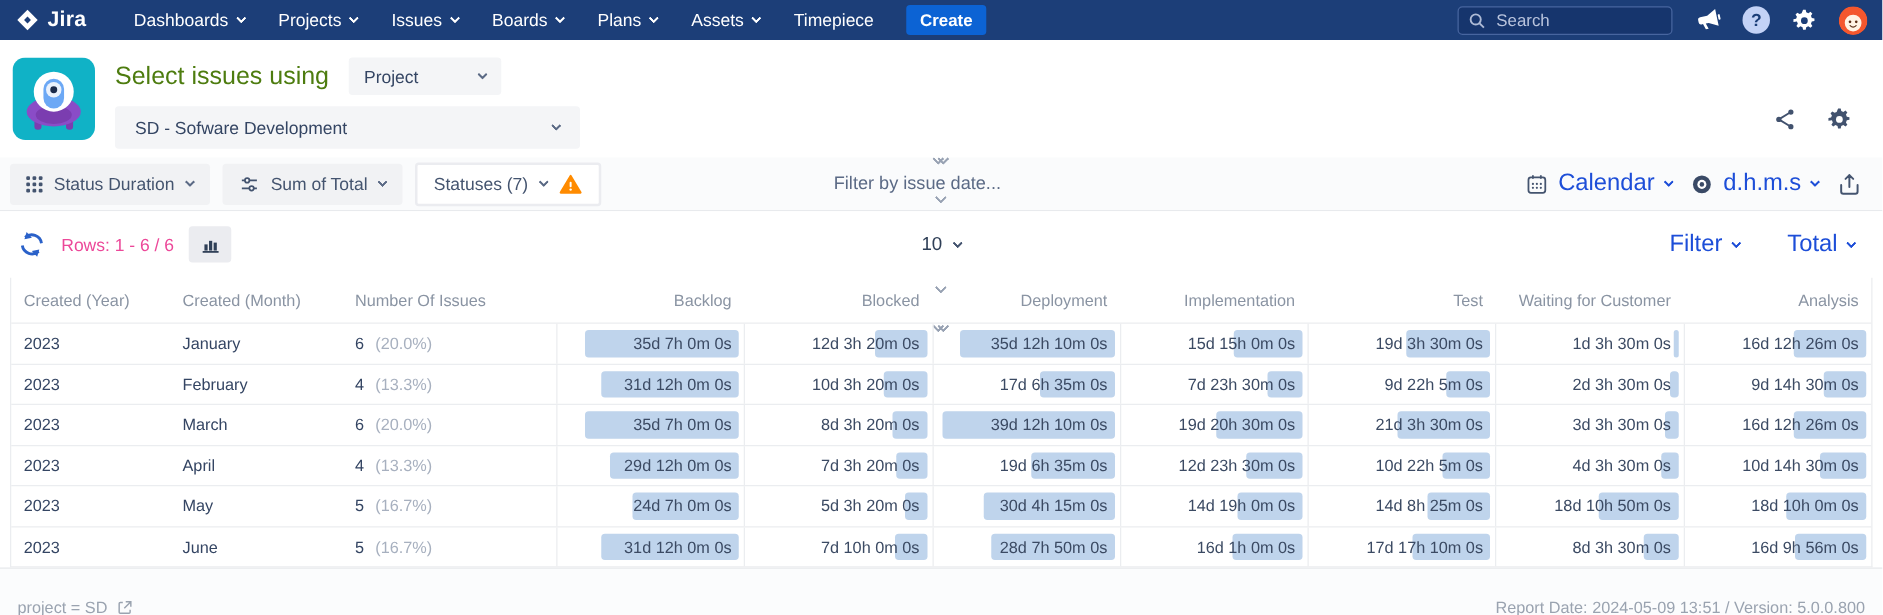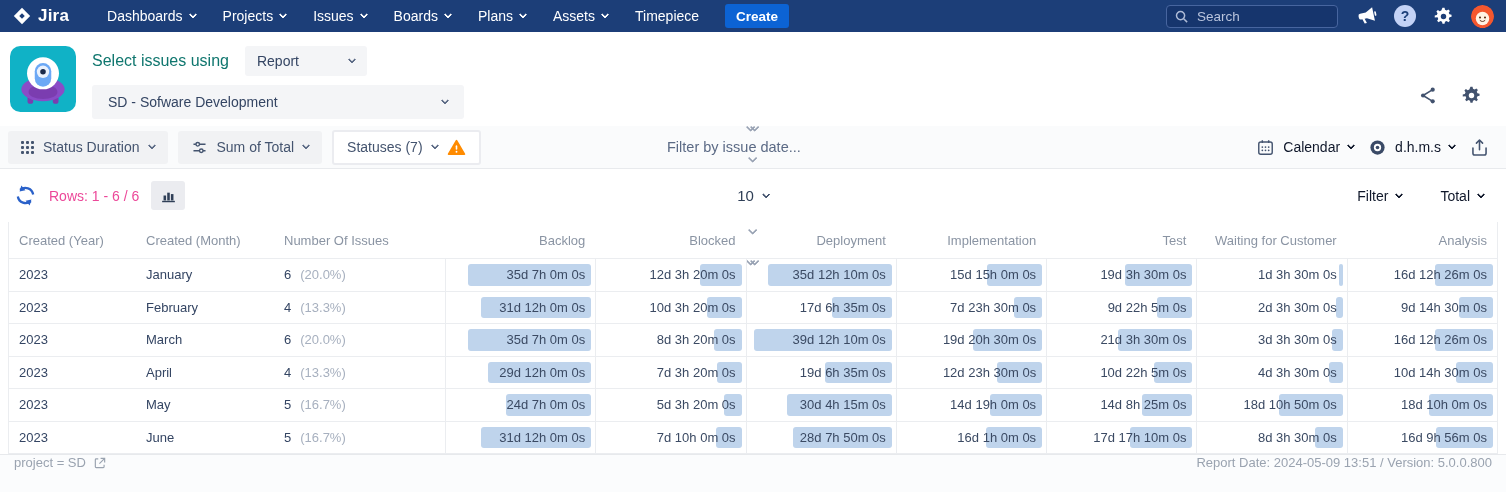--- a/index.html
+++ b/index.html
@@ -28,42 +28,42 @@
   .help-badge { width:22px; height:22px; border-radius:50%; background:#c3d2f6; color:#1b3e78;
     font-weight:700; font-size:14px; display:flex; align-items:center; justify-content:center; cursor:pointer; }
   .avatar { width:23px; height:23px; border-radius:50%; overflow:hidden; cursor:pointer; }
   .icon-btn { background:none; border:none; cursor:pointer; display:flex; align-items:center; padding:0; }
 
   
   .appbar { height:94px; display:flex; padding:14px 12px 0 10px; gap:16px; background:#fff; }
   .app-icon { width:66px; height:66px; flex:0 0 auto; }
   .selects { display:flex; flex-direction:column; }
   .row1 { display:flex; align-items:center; gap:16px; }
-  .lbl { font-size:16px; color:#0f766e; }
+  .lbl { font-size:20px; color:#4d7c0f; }
   .sel { background:#f4f5f7; border:none; border-radius:3px; color:#344563; font-size:14px;
     display:flex; align-items:center; cursor:pointer; }
   .sel .chev { color:#5b6a85; }
   .sel-src { height:30px; width:122px; padding:0 12px; justify-content:space-between; }
   .sel-proj { height:34px; width:372px; margin-top:9px; padding:0 16px; justify-content:space-between; }
   .appbar-right { margin-left:auto; display:flex; align-items:center; gap:22px; padding-right:12px; margin-top:18px; }
 
   
   .toolbar { height:43px; background:#fafbfc; border-bottom:1px solid #e8eaed;
     display:flex; align-items:center; padding:0 8px; gap:10px; position:relative; }
   .tb-btn { height:33px; border:none; border-radius:3px; background:#f1f2f4; color:#44546f;
     font-size:14px; display:flex; align-items:center; gap:9px; padding:0 13px; cursor:pointer;
     font-family:"Liberation Sans",sans-serif; }
   .tb-btn .chev { color:#5b6a85; }
   .tb-btn.outlined { background:#fff; border:2px solid #ebecf0; height:35px; }
   .grid-icon { width:13px; height:13px; display:grid; grid-template-columns:repeat(3,1fr); gap:2px; }
   .grid-icon i { background:#44546f; border-radius:1px; }
   .date-filter { position:absolute; left:667px; font-size:14.5px; color:#5b6a85; cursor:text; }
   .tb-right { margin-left:auto; display:flex; align-items:center; gap:14px; padding-right:8px; }
   .tb-ghost { background:none; border:none; height:33px; display:flex; align-items:center; gap:8px;
-    color:#0f172a; font-size:14px; cursor:pointer; font-family:"Liberation Sans",sans-serif; }
+    color:#1d4ed8; font-size:19px; cursor:pointer; font-family:"Liberation Sans",sans-serif; }
 
   
   .controls { height:53px; position:relative; display:flex; align-items:center; padding:0 14px; background:#fff; }
   .rows-label { font-size:14px; color:#ec4899; margin:0 12px 0 12px; }
   .chart-btn { width:34px; height:29px; background:#ebecf0; border:none; border-radius:3px;
     display:flex; align-items:center; justify-content:center; cursor:pointer; }
   .pager { position:absolute; left:50%; transform:translateX(-50%); display:flex; align-items:center;
     gap:24px; color:#98a2b3;flex-direction:column; }
   .pg { display:flex; align-items:center; cursor:pointer; }
   .pg .chev { width:7px; height:7px; }
@@ -82,21 +82,21 @@
   .c-year  { width:137px; padding-left:10px; }
   .c-month { width:138px; }
   .c-num   { width:161px; }
   .c-dur   { flex:1 1 0; justify-content:flex-end; padding-right:10px; position:relative; }
   .trow .c-dur { border-left:1px solid #ebedf0; }
   .pct { color:#a7b0bf; margin-left:9px; }
   .bar { position:absolute; right:4px; top:5px; bottom:5px; border-radius:3px; z-index:0; }
   .dur-text { position:relative; z-index:1; color:#3b4a63; }
 
   
-  .pagefoot { height:39px; border-top:1px solid #e7e9ec; display:flex; align-items:flex-start;
+  .pagefoot { height:39px; border-top:1px solid #e7e9ec; display:flex; align-items:flex-end;
     justify-content:space-between; padding:0 14px; color:#9aa3b0; font-size:13px; background:#fbfcfd; }
   .foot-left { display:flex; align-items:center; gap:7px; cursor:pointer; }
 </style>
 </head>
 <body>
 
 <div class="topnav">
   <div class="brand">
     <svg width="20" height="20" viewBox="0 0 24 24">
       <path fill="#fff" d="M12 2.2L21.8 12 12 21.8 2.2 12z"></path>
@@ -183,21 +183,21 @@
       <circle cx="32" cy="26.5" r="15.5" fill="#fff"></circle>
       <rect x="24" y="16.5" width="16" height="23" rx="8" fill="#6ca8f5"></rect>
       <circle cx="32" cy="25" r="6" fill="#eaf1fc"></circle>
       <circle cx="32" cy="25" r="2.7" fill="#1b2a4a"></circle>
     </svg>
   </div>
   <div class="selects">
     <div class="row1">
       <span class="lbl">Select issues using</span>
       <div class="sel sel-src">
-        <span>Report</span>
+        <span>Project</span>
         <span class="chev"></span>
       </div>
     </div>
     <div class="sel sel-proj">
       <span>SD - Sofware Development</span>
       <span class="chev"></span>
     </div>
   </div>
   <div class="appbar-right">
     <button class="icon-btn">

